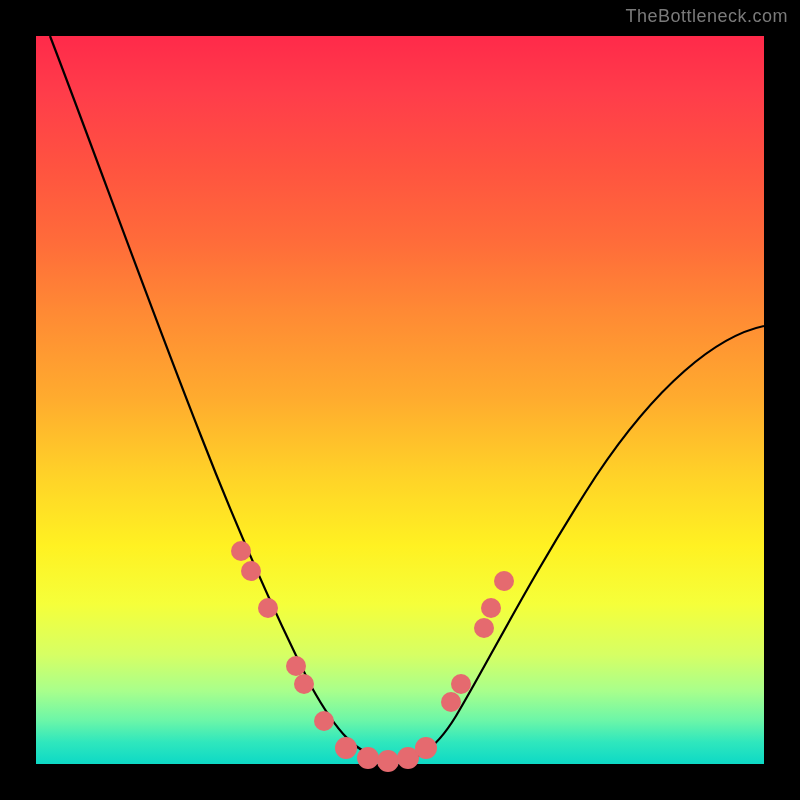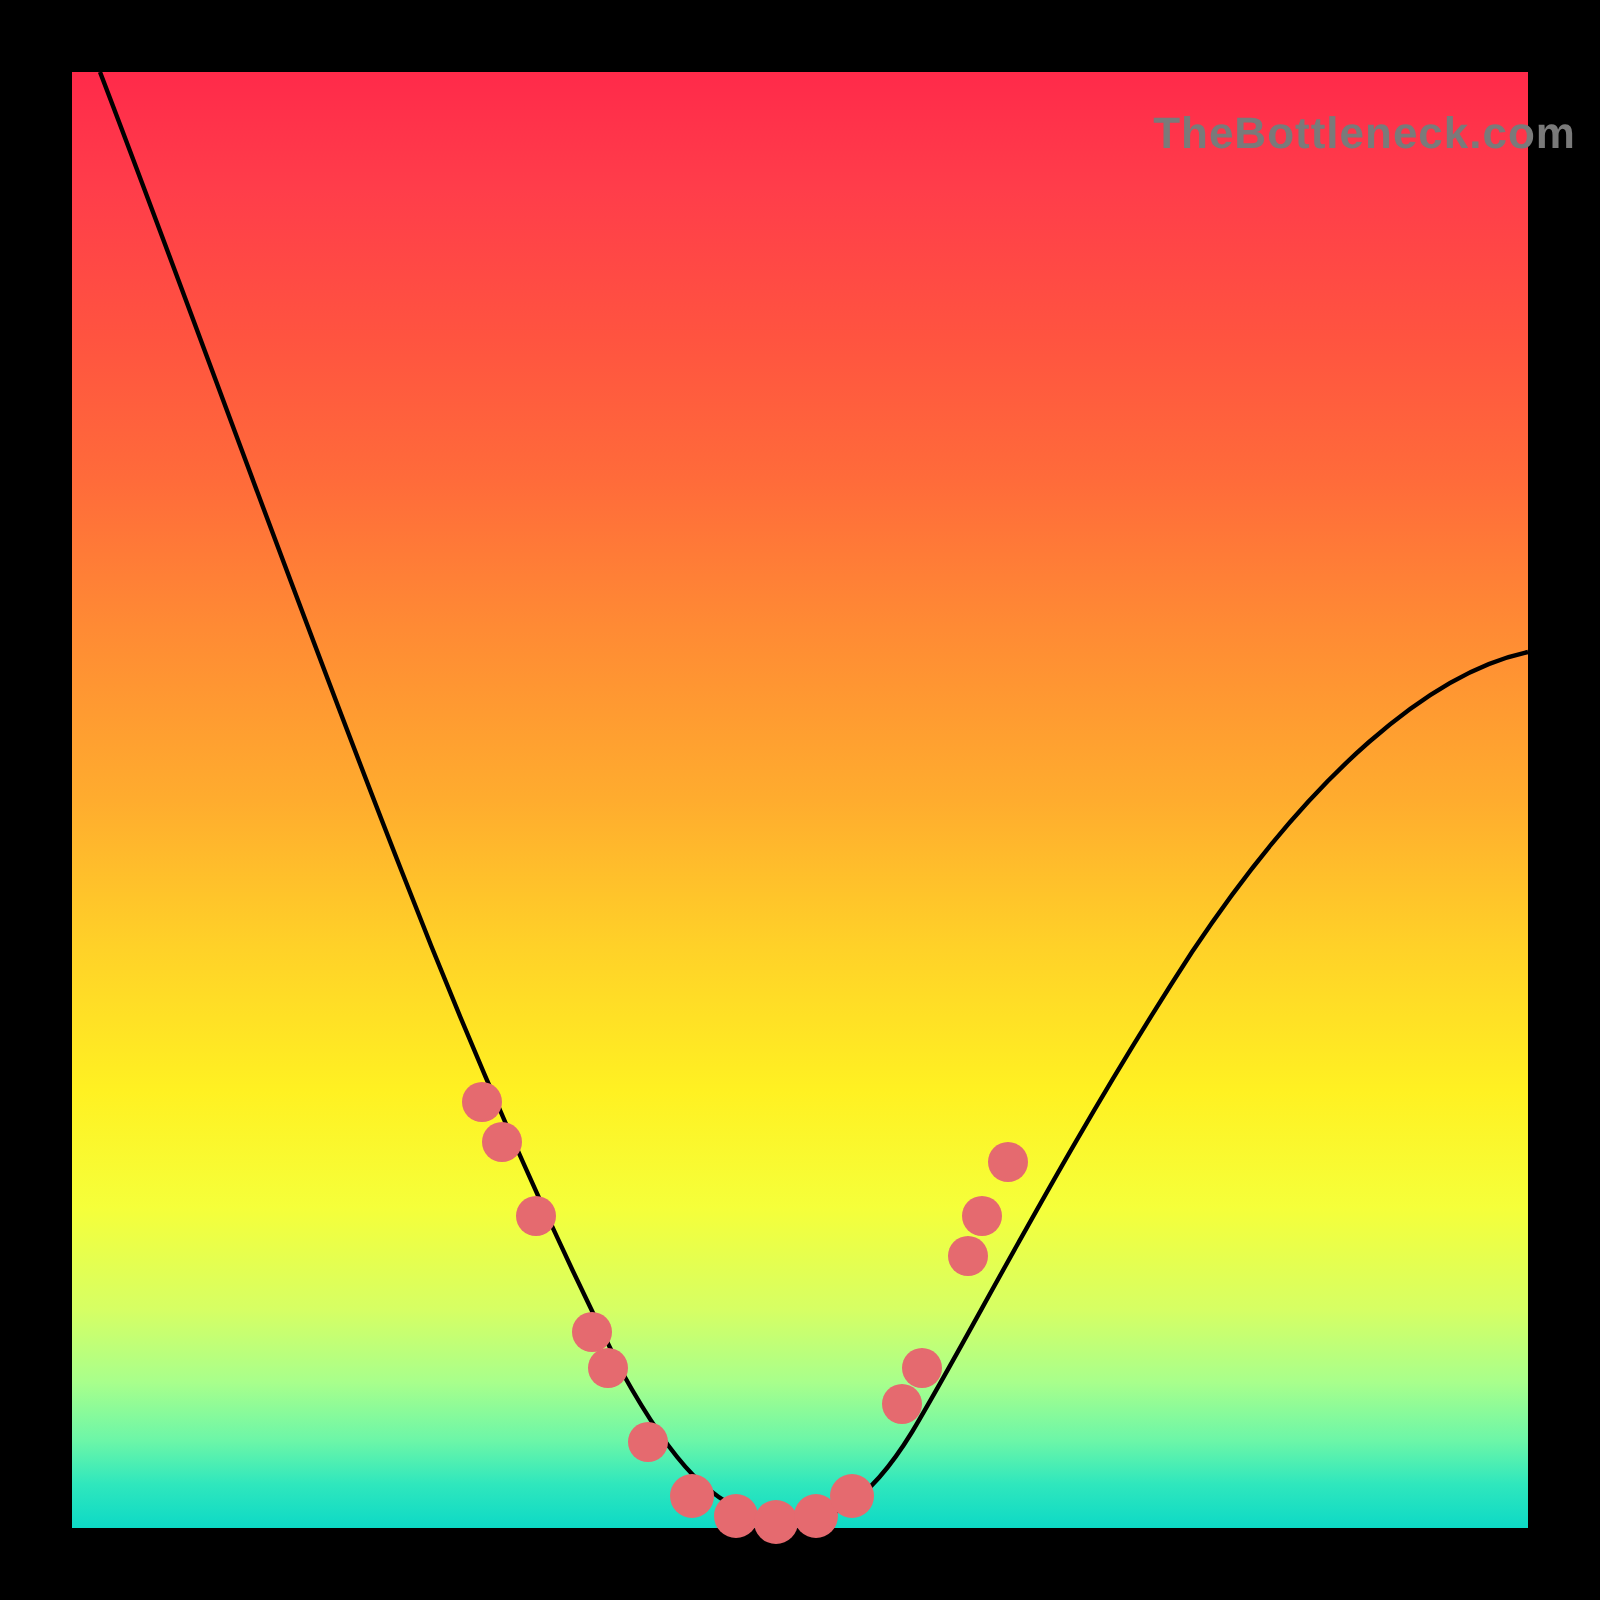--- a/index.html
+++ b/index.html
@@ -40,25 +40,24 @@
       #6cf6a8 94%,
       #2fe7bd 97%,
       #0dd9c6 100%
     );
   }
   .watermark {
     position: absolute;
     top: 6px;
     right: 12px;
     color: #7a7a7a;
-    font-size: 22px;
+    font-size: 18px;
     letter-spacing: 0.5px;
-    font-weight: 700;
+    font-weight: 400;
     user-select: none;
-    margin-top: 48px;
   }
   svg.curve {
     position: absolute;
     inset: 0;
     width: 100%;
     height: 100%;
     overflow: visible;
   }
   .curve-path {
     fill: none;

